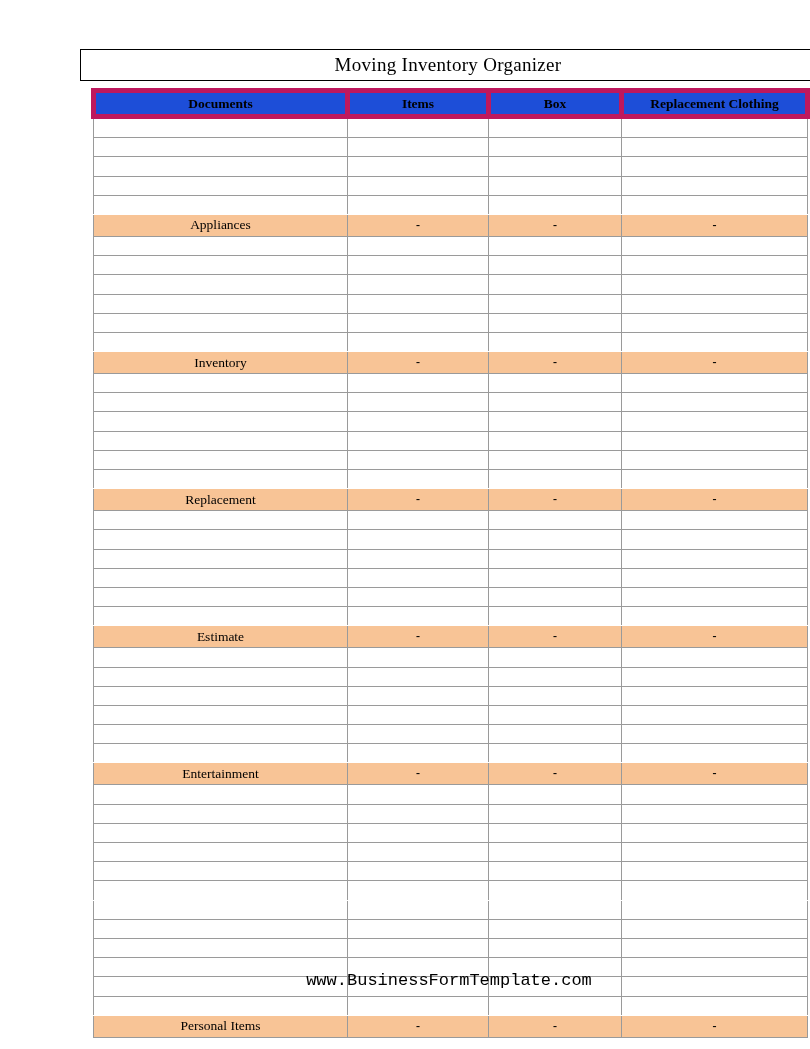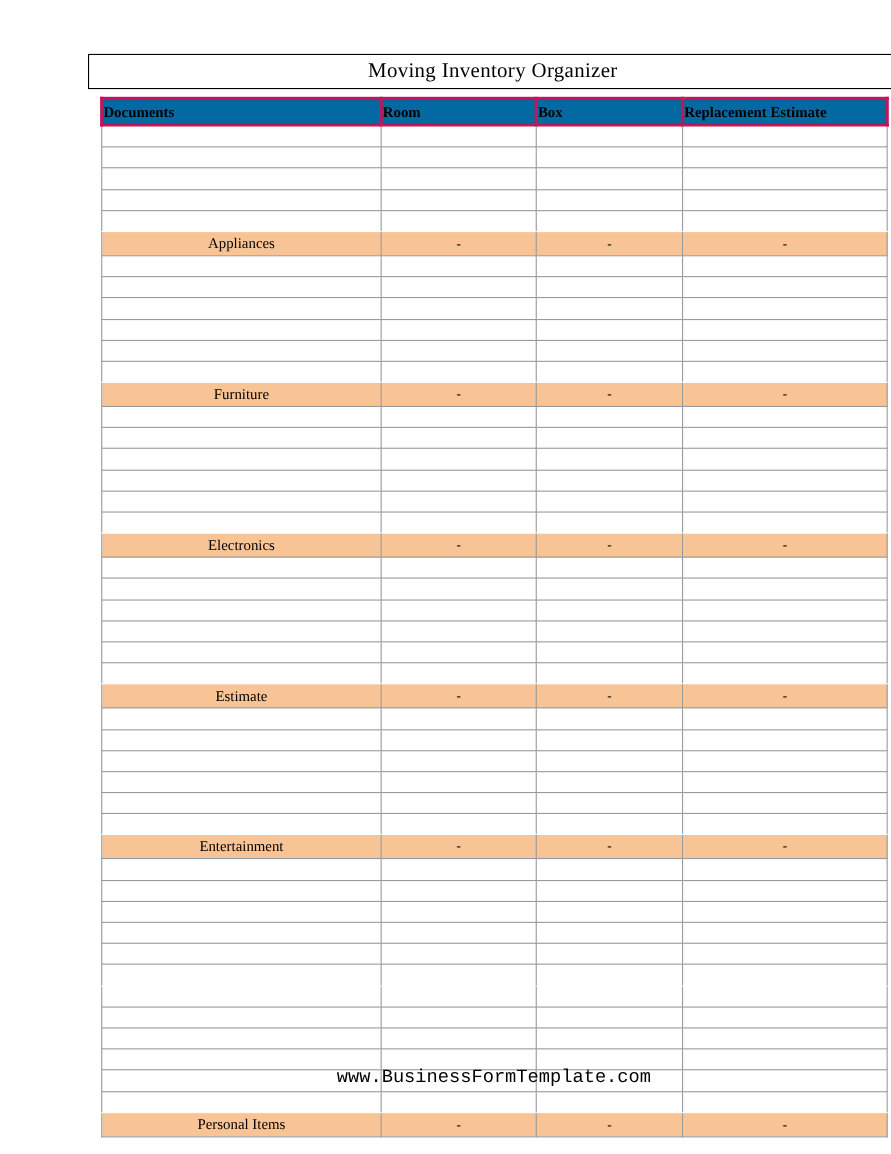--- a/index.html
+++ b/index.html
@@ -64,26 +64,26 @@
     font-size: 12px;
     background: #ffffff;
   }
 
   col.c1 { width: 254px; }
   col.c2 { width: 141px; }
   col.c3 { width: 133px; }
   col.c4 { width: 186px; }
 
   tr.header-row td {
-    background: #0369a1;
+    background: #1d4ed8;
     height: 21px;
-    text-align: left;
+    text-align: center;
     font-weight: bold;
     font-size: 13.5px;
-    border: 3px solid #be185d;
+    border: 5px solid #be185d;
   }
   tr.section-row td {
     background: #f8c496;
     height: 21px;
     text-align: center;
     font-weight: normal;
     font-size: 13.5px;
     border: 1px solid #9a9a9a;
   }
   tr.section-row td.dash {
@@ -129,23 +129,23 @@
     <table class="inv">
       <colgroup>
         <col class="c1">
           <col class="c2">
           <col class="c3">
           <col class="c4">
       </colgroup>
       <tbody id="table-body">
           <tr class="header-row">
             <td>Documents</td>
-            <td>Room</td>
+            <td>Items</td>
             <td>Box</td>
-            <td>Replacement Estimate</td>
+            <td>Replacement Clothing</td>
           </tr>
           <tr class="blank-row">
             <td></td>
             <td></td>
             <td></td>
             <td></td>
           </tr>
           <tr class="blank-row">
             <td></td>
             <td></td>
@@ -206,63 +206,63 @@
             <td></td>
             <td></td>
           </tr>
           <tr class="spacer-row">
             <td class="wide-open"></td>
             <td class="wide-open"></td>
             <td class="wide-open"></td>
             <td class="wide-open"></td>
           </tr>
           <tr class="section-row">
-            <td>Furniture</td>
-            <td class="dash">-</td>
-            <td class="dash">-</td>
-            <td class="dash">-</td>
-          </tr>
-          <tr class="blank-row">
-            <td></td>
-            <td></td>
-            <td></td>
-            <td></td>
-          </tr>
-          <tr class="blank-row">
-            <td></td>
-            <td></td>
-            <td></td>
-            <td></td>
-          </tr>
-          <tr class="blank-row">
-            <td></td>
-            <td></td>
-            <td></td>
-            <td></td>
-          </tr>
-          <tr class="blank-row">
-            <td></td>
-            <td></td>
-            <td></td>
-            <td></td>
-          </tr>
-          <tr class="blank-row">
-            <td></td>
-            <td></td>
-            <td></td>
-            <td></td>
-          </tr>
-          <tr class="spacer-row">
-            <td class="wide-open"></td>
-            <td class="wide-open"></td>
-            <td class="wide-open"></td>
-            <td class="wide-open"></td>
-          </tr>
-          <tr class="section-row">
-            <td>Electronics</td>
+            <td>Inventory</td>
+            <td class="dash">-</td>
+            <td class="dash">-</td>
+            <td class="dash">-</td>
+          </tr>
+          <tr class="blank-row">
+            <td></td>
+            <td></td>
+            <td></td>
+            <td></td>
+          </tr>
+          <tr class="blank-row">
+            <td></td>
+            <td></td>
+            <td></td>
+            <td></td>
+          </tr>
+          <tr class="blank-row">
+            <td></td>
+            <td></td>
+            <td></td>
+            <td></td>
+          </tr>
+          <tr class="blank-row">
+            <td></td>
+            <td></td>
+            <td></td>
+            <td></td>
+          </tr>
+          <tr class="blank-row">
+            <td></td>
+            <td></td>
+            <td></td>
+            <td></td>
+          </tr>
+          <tr class="spacer-row">
+            <td class="wide-open"></td>
+            <td class="wide-open"></td>
+            <td class="wide-open"></td>
+            <td class="wide-open"></td>
+          </tr>
+          <tr class="section-row">
+            <td>Replacement</td>
             <td class="dash">-</td>
             <td class="dash">-</td>
             <td class="dash">-</td>
           </tr>
           <tr class="blank-row">
             <td></td>
             <td></td>
             <td></td>
             <td></td>
           </tr>

